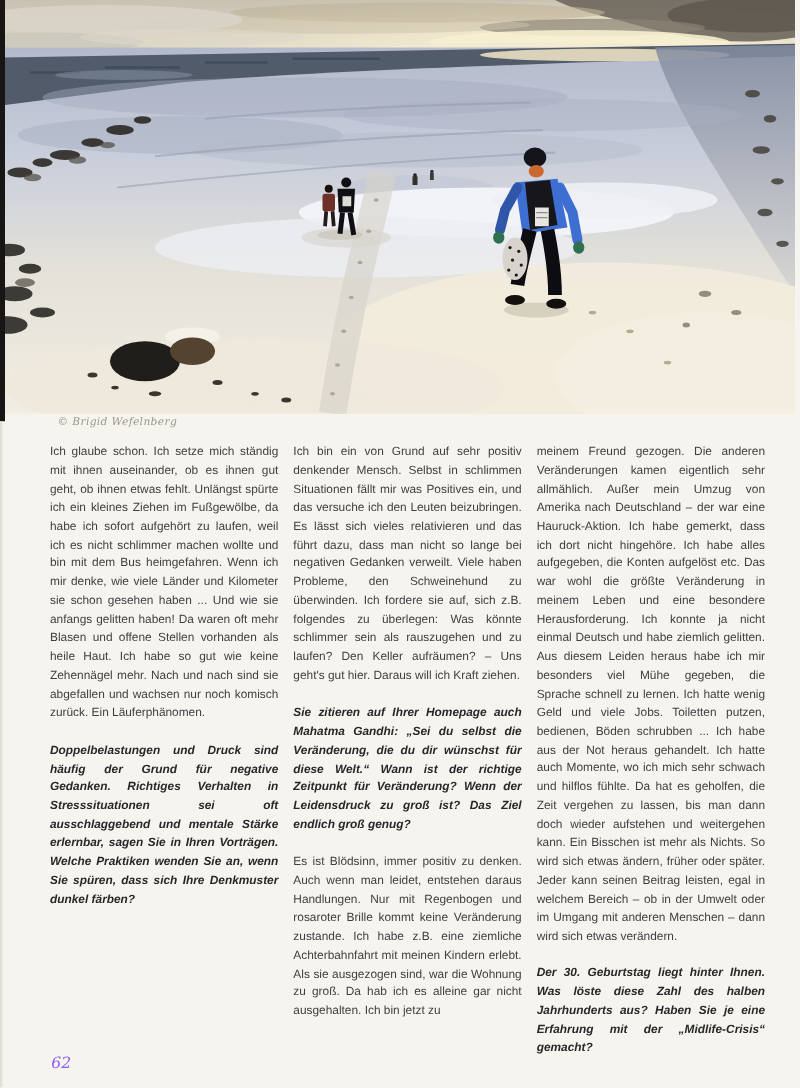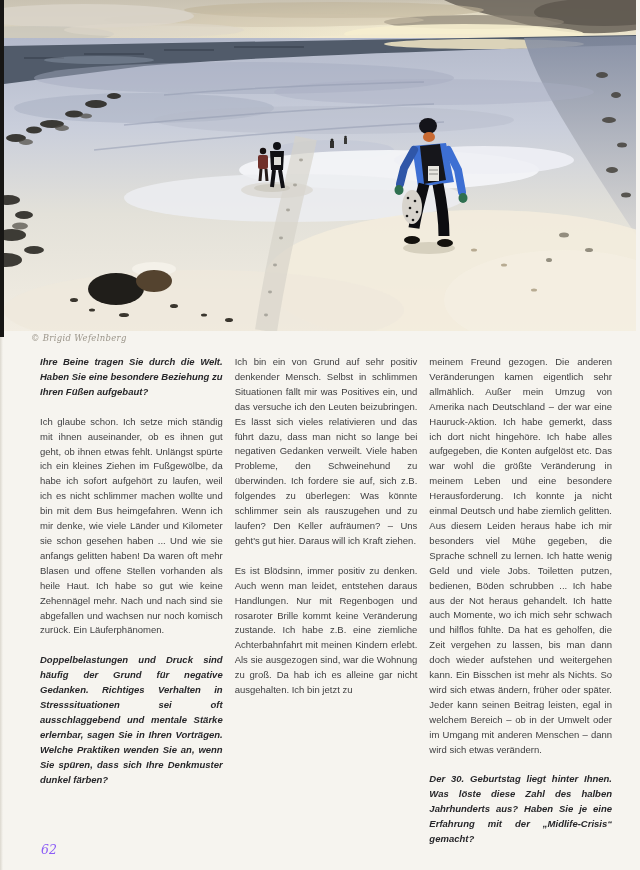--- a/index.html
+++ b/index.html
@@ -20,21 +20,21 @@
     width: 4px; height: 337px;
     background: #171614;
   }
   .scan-edge-bottom {
     position: absolute; left: 0; top: 337px;
     width: 3px; height: 533px;
     background: linear-gradient(to right, #dcd8cf, rgba(220,216,207,0));
   }
   .photo-svg { position: absolute; left: 4px; top: 0; display: block; }
   .photo-credit {
-    position: absolute; left: 31px; top: 333px;
+    position: absolute; left: 46px; top: 333px;
     font-family: "DejaVu Serif", serif;
     font-style: italic;
     font-size: 8.5px;
     color: #9b958a;
     letter-spacing: 0.3px;
   }
   
   .columns {
     position: absolute; left: 40px; top: 355px;
     width: 572px;
@@ -237,26 +237,26 @@
   </svg>
   <div class="scan-edge-top"></div>
 </div>
 
 <div class="scan-edge-bottom"></div>
 
 <div class="photo-credit">© Brigid Wefelnberg</div>
 
 <div class="columns">
   <div class="col">
-    <p class="question">Ihre Beine tragen Sie durch die Welt. Haben Sie eine besondere Beziehung zu Ihren Füßen aufgebaut?</p>
     <p class="answer">Ich glaube schon. Ich setze mich ständig mit ihnen auseinander, ob es ihnen gut geht, ob ihnen etwas fehlt. Unlängst spürte ich ein kleines Ziehen im Fußgewölbe, da habe ich sofort aufgehört zu laufen, weil ich es nicht schlimmer machen wollte und bin mit dem Bus heimgefahren. Wenn ich mir denke, wie viele Länder und Kilometer sie schon gesehen haben ... Und wie sie anfangs gelitten haben! Da waren oft mehr Blasen und offene Stellen vorhanden als heile Haut. Ich habe so gut wie keine Zehennägel mehr. Nach und nach sind sie abgefallen und wachsen nur noch komisch zurück. Ein Läuferphänomen.</p>
     <p class="question">Doppelbelastungen und Druck sind häufig der Grund für negative Gedanken. Richtiges Verhalten in Stresssituationen sei oft ausschlaggebend und mentale Stärke erlernbar, sagen Sie in Ihren Vorträgen. Welche Praktiken wenden Sie an, wenn Sie spüren, dass sich Ihre Denkmuster dunkel färben?</p>
   </div>
   <div class="col">
     <p class="answer">Ich bin ein von Grund auf sehr positiv denkender Mensch. Selbst in schlimmen Situationen fällt mir was Positives ein, und das versuche ich den Leuten beizubringen. Es lässt sich vieles relativieren und das führt dazu, dass man nicht so lange bei negativen Gedanken verweilt. Viele haben Probleme, den Schweinehund zu überwinden. Ich fordere sie auf, sich z.B. folgendes zu überlegen: Was könnte schlimmer sein als rauszugehen und zu laufen? Den Keller aufräumen? – Uns geht's gut hier. Daraus will ich Kraft ziehen.</p>
+    <p class="question">Sie zitieren auf Ihrer Homepage auch Mahatma Gandhi: „Sei du selbst die Veränderung, die du dir wünschst für diese Welt.“ Wann ist der richtige Zeitpunkt für Veränderung? Wenn der Leidensdruck zu groß ist? Das Ziel endlich groß genug?</p>
     <p class="answer">Es ist Blödsinn, immer positiv zu denken. Auch wenn man leidet, entstehen daraus Handlungen. Nur mit Regenbogen und rosaroter Brille kommt keine Veränderung zustande. Ich habe z.B. eine ziemliche Achterbahnfahrt mit meinen Kindern erlebt. Als sie ausgezogen sind, war die Wohnung zu groß. Da hab ich es alleine gar nicht ausgehalten. Ich bin jetzt zu</p>
   </div>
   <div class="col">
     <p class="answer">meinem Freund gezogen. Die anderen Veränderungen kamen eigentlich sehr allmählich. Außer mein Umzug von Amerika nach Deutschland – der war eine Hauruck-Aktion. Ich habe gemerkt, dass ich dort nicht hingehöre. Ich habe alles aufgegeben, die Konten aufgelöst etc. Das war wohl die größte Veränderung in meinem Leben und eine besondere Herausforderung. Ich konnte ja nicht einmal Deutsch und habe ziemlich gelitten. Aus diesem Leiden heraus habe ich mir besonders viel Mühe gegeben, die Sprache schnell zu lernen. Ich hatte wenig Geld und viele Jobs. Toiletten putzen, bedienen, Böden schrubben ... Ich habe aus der Not heraus gehandelt. Ich hatte auch Momente, wo ich mich sehr schwach und hilflos fühlte. Da hat es geholfen, die Zeit vergehen zu lassen, bis man dann doch wieder aufstehen und weitergehen kann. Ein Bisschen ist mehr als Nichts. So wird sich etwas ändern, früher oder später. Jeder kann seinen Beitrag leisten, egal in welchem Bereich – ob in der Umwelt oder im Umgang mit anderen Menschen – dann wird sich etwas verändern.</p>
     <p class="question">Der 30. Geburtstag liegt hinter Ihnen. Was löste diese Zahl des halben Jahrhunderts aus? Haben Sie je eine Erfahrung mit der „Midlife-Crisis“ gemacht?</p>
   </div>
 </div>
 
 <div class="page-number">62</div>
 

